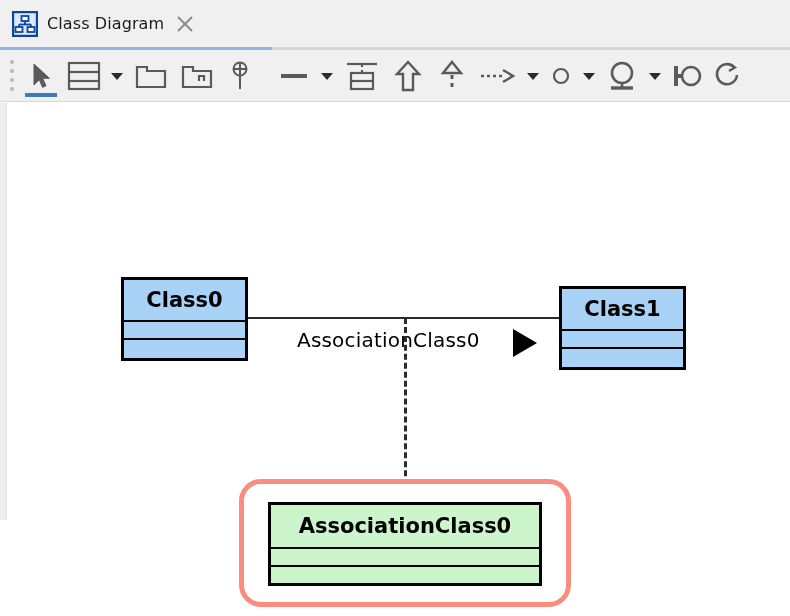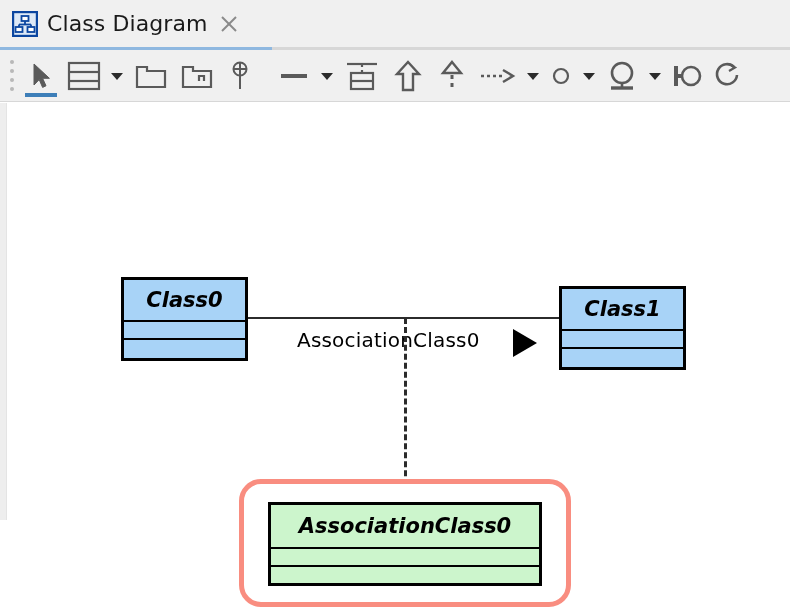--- a/index.html
+++ b/index.html
@@ -47,21 +47,21 @@
     background: #8fb8e0;
     z-index: 3;
   }
   .tab-icon {
     width: 26px; height: 26px;
     flex: 0 0 26px;
     margin-right: 9px;
     display: block;
   }
   .tab-label {
-    font-size: 22px;
+    font-size: 16px;
     color: #1a1a1a;
     white-space: nowrap;
     letter-spacing: 0.1px;
   }
   .tab-close {
     margin-left: 11px;
     width: 20px; height: 20px;
     flex: 0 0 20px;
     display: block;
   }
@@ -140,21 +140,20 @@
     left: 0; top: 0;
     width: 790px; height: 513px;
   }
 
   
   .uml-class {
     position: absolute;
     border: 3px solid #000000;
     box-sizing: border-box;
     background: #a8d3f7;
-    font-style: italic;
   }
   .uml-class .c-name {
     height: 42px;
     display: flex;
     align-items: center;
     justify-content: center;
     font-size: 21px;
     font-weight: bold;
     color: #000000;
     border-bottom: 2px solid #000000;

